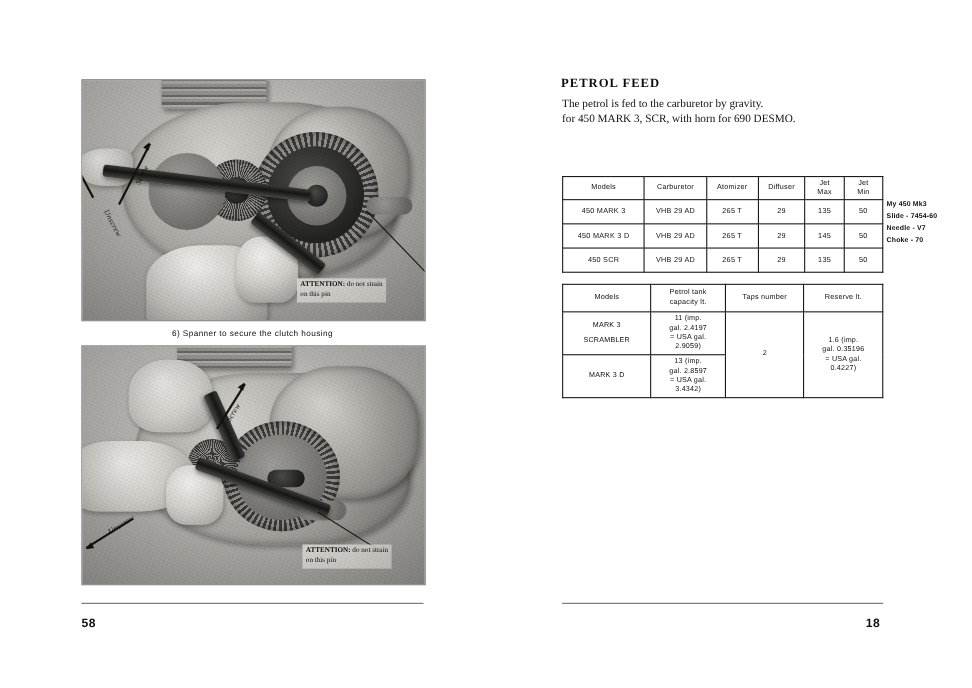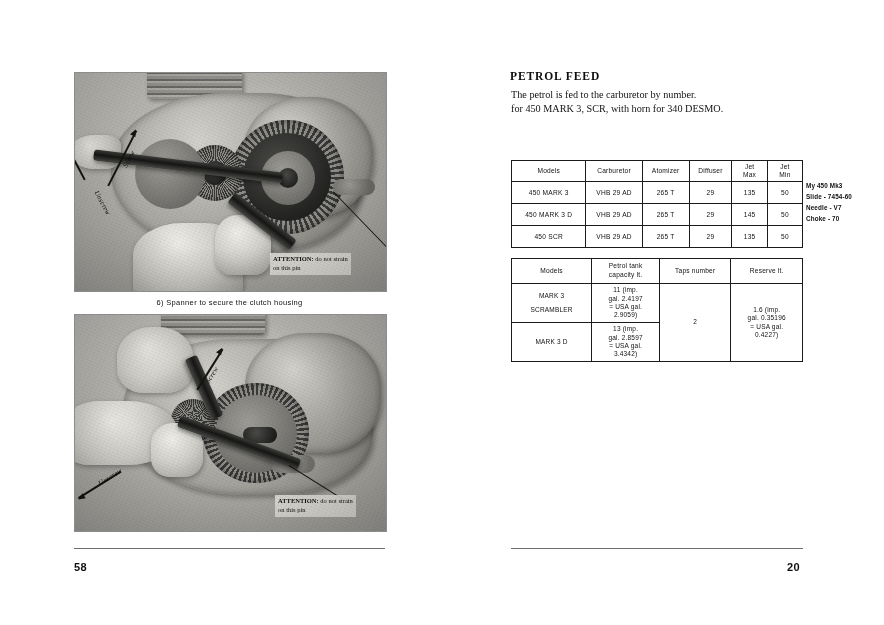--- a/index.html
+++ b/index.html
@@ -252,22 +252,22 @@
 
   <div class="rule" id="rule-left"></div>
   <div class="folio" id="folio-left">58</div>
 </div>
 
 <div class="page page-right"></div>
 
 <div class="sec-title">PETROL FEED</div>
 
 <div class="body-text">
-  <p>The petrol is fed to the carburetor by number.</p>
-  <p>for 450 MARK 3, SCR, with horn for 340 DESMO.</p>
+  <p>The petrol is fed to the carburetor by gravity.</p>
+  <p>for 450 MARK 3, SCR, with horn for 690 DESMO.</p>
 </div>
 
 <table id="carb-table">
   <thead>
     <tr>
       <th style="width:78px;">Models</th>
       <th style="width:56px;">Carburetor</th>
       <th style="width:46px;">Atomizer</th>
       <th style="width:42px;">Diffuser</th>
       <th style="width:35px;">
@@ -354,13 +354,13 @@
         <div>13 (imp.</div>
         <div>gal. 2.8597</div>
         <div>= USA gal.</div>
         <div>3.4342)</div>
       </td>
     </tr>
   </tbody>
 </table>
 
 <div class="rule" id="rule-right"></div>
-<div class="folio" id="folio-right">20</div>
+<div class="folio" id="folio-right">18</div>
 
 </body></html>

